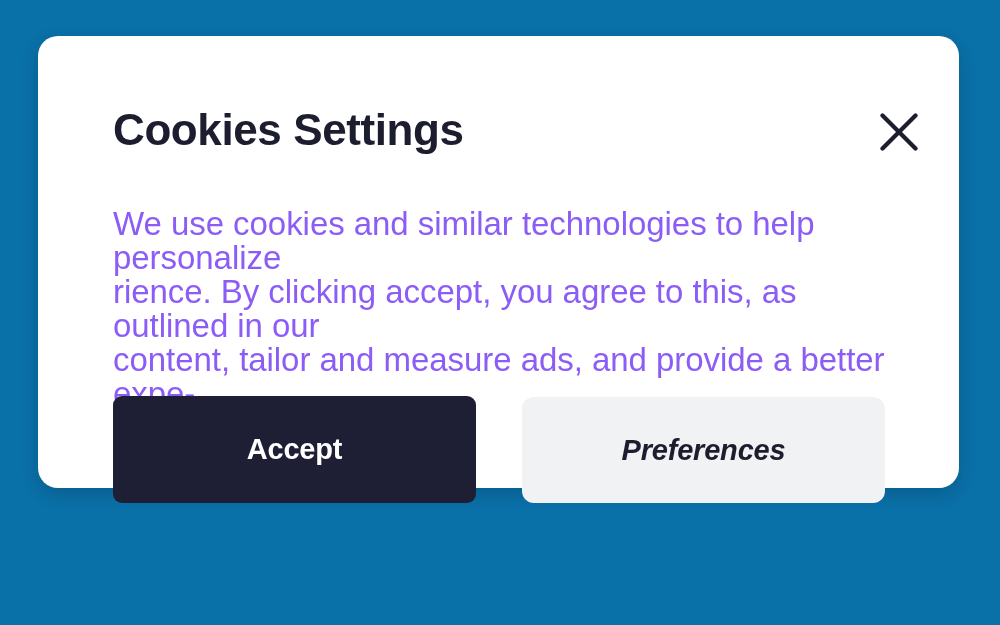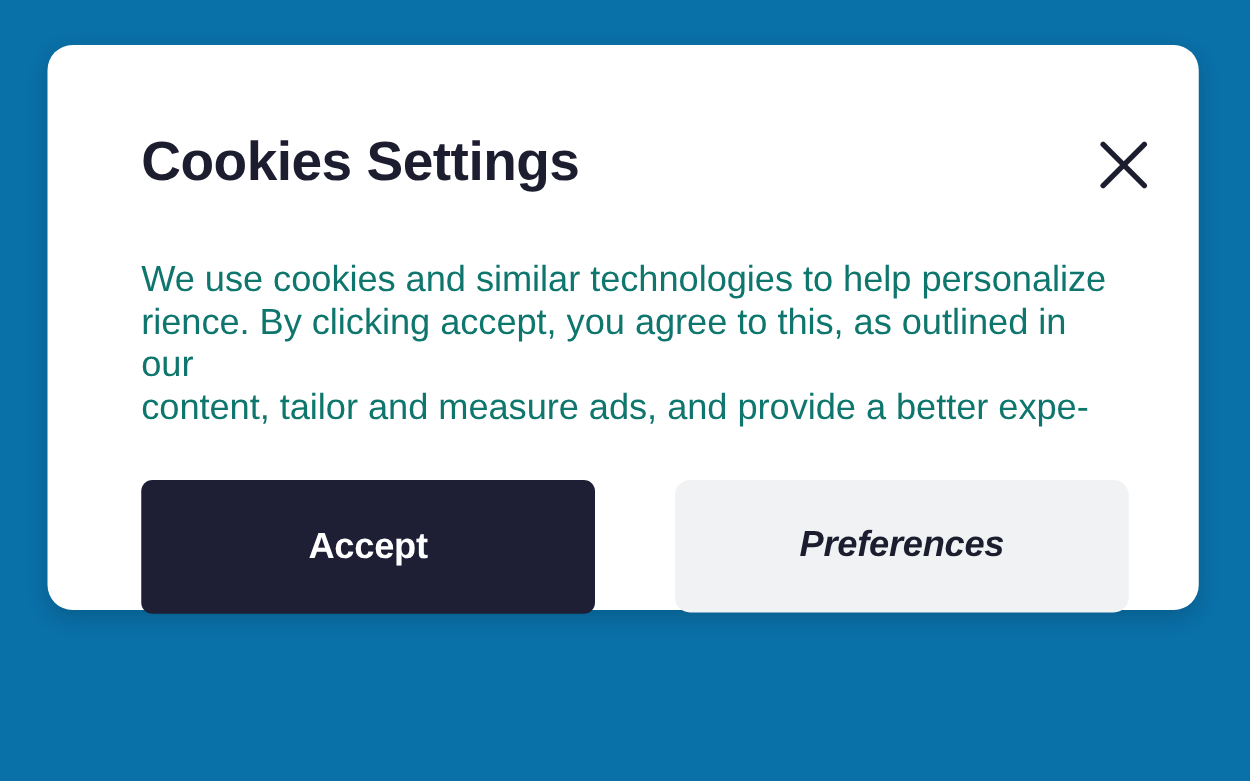--- a/index.html
+++ b/index.html
@@ -78,36 +78,36 @@
   
   .card-body {
     position: absolute;
     left: 75px;
     top: 171px;
     width: 786px;
   }
 
   .card-body p {
     margin: 0;
-    font-size: 29px;
+    font-size: 33px;
     line-height: 34px;
     font-weight: normal;
-    color: #0f766e;
+    color: #8b5cf6;
     letter-spacing: -0.05px;
   }
 
   
   .card-actions {
     position: absolute;
     left: 75px;
-    top: 348px;
+    top: 360px;
     width: 847px;
     display: flex;
-    align-items: center;
-    gap: 64px;
+    align-items: flex-end;
+    gap: 46px;
   }
 
   .btn {
     display: flex;
     align-items: center;
     justify-content: center;
     border: none;
     padding: 0;
     font-family: "Liberation Sans", sans-serif;
     font-size: 29px;

